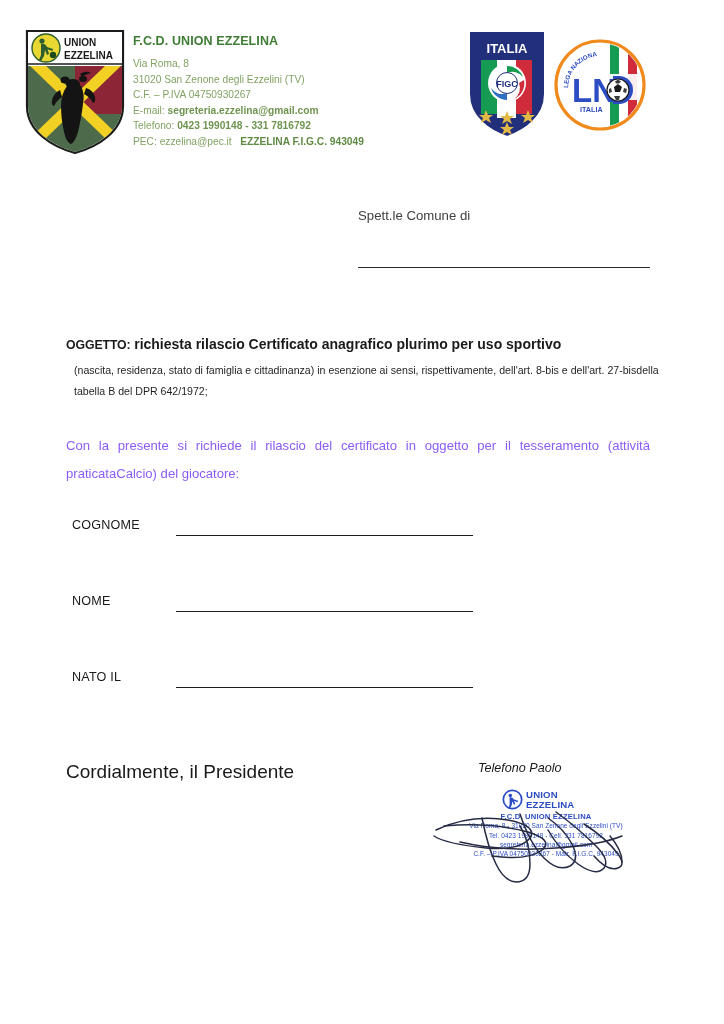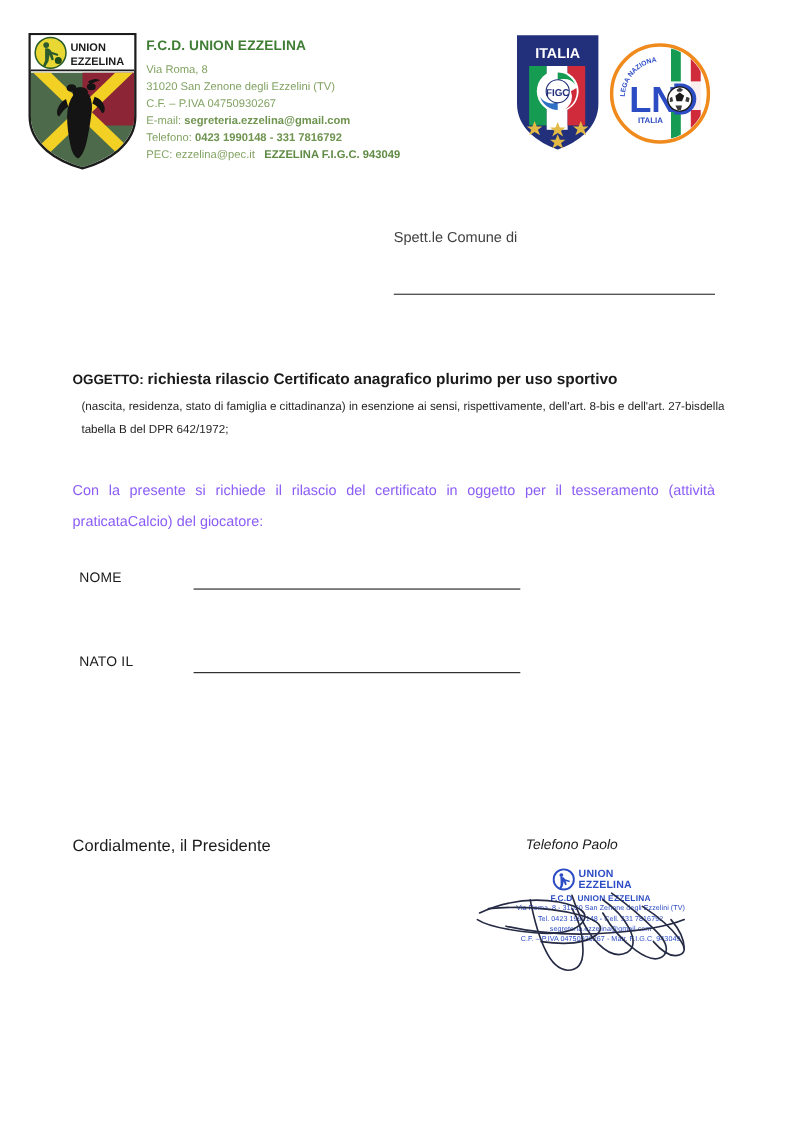--- a/index.html
+++ b/index.html
@@ -164,21 +164,21 @@
     width: 297px;
     height: 0;
     border-top: 1.5px solid #1c1c1c;
   }
 
   
   .signoff-left {
     position: absolute;
     left: 66px;
     top: 761px;
-    font-size: 15px;
+    font-size: 19px;
     color: #1a1a1a;
   }
   .signoff-right {
     position: absolute;
     left: 478px;
     top: 761px;
     font-size: 12.6px;
     font-style: italic;
     color: #1a1a1a;
   }
@@ -387,20 +387,24 @@
     <span class="subject-label">OGGETTO:</span>
     <span class="subject-title">richiesta rilascio  Certificato anagrafico plurimo per uso sportivo</span>
   </div>
   <div class="subject-note">(nascita, residenza, stato di famiglia e cittadinanza) in esenzione ai sensi, rispettivamente, dell'art. 8-bis e dell'art. 27-bisdella tabella B del DPR 642/1972;</div>
 </div>
 
 <div class="request-para">Con la presente si richiede il rilascio del certificato in oggetto per il tesseramento (attività praticataCalcio) del giocatore:</div>
 
 <div class="fields">
 
+  <div class="field-row">
+    <span class="field-label">COGNOME</span>
+    <span class="field-rule"></span>
+  </div>
 
   <div class="field-row">
     <span class="field-label">NOME</span>
     <span class="field-rule"></span>
   </div>
 
   <div class="field-row">
     <span class="field-label">NATO IL</span>
     <span class="field-rule"></span>
   </div>

